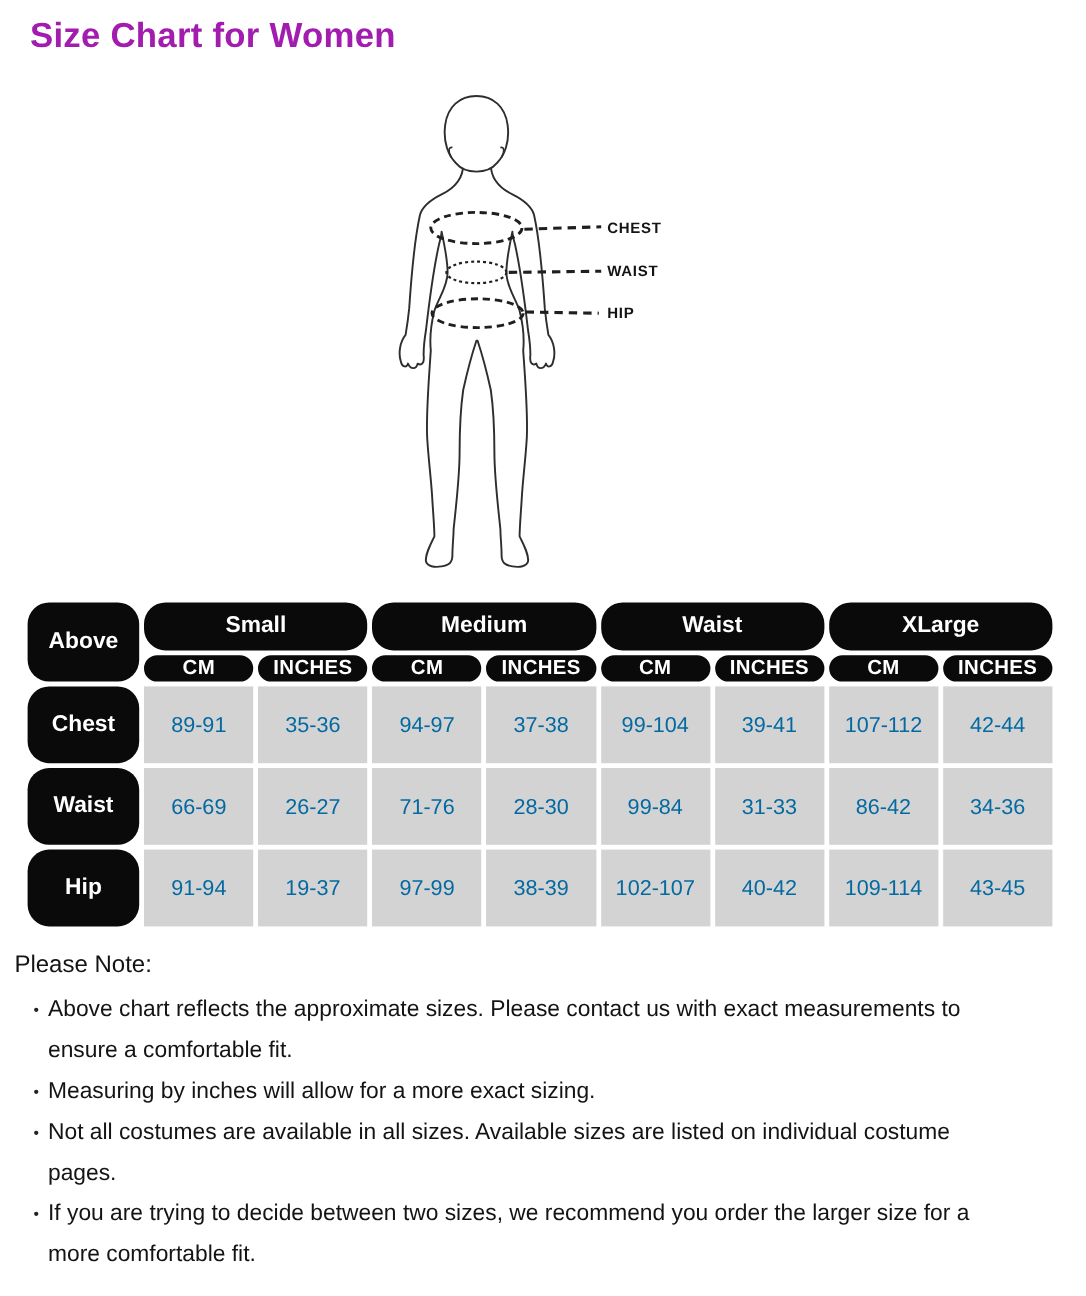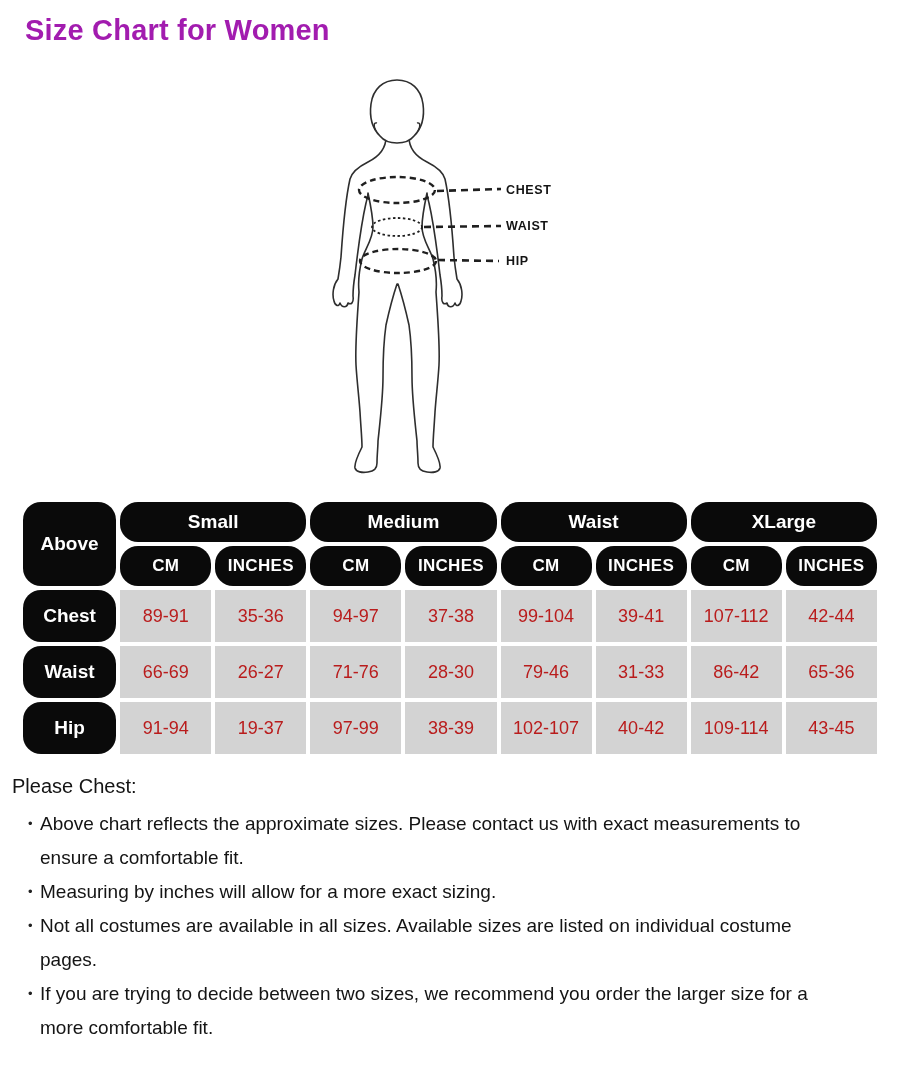--- a/index.html
+++ b/index.html
@@ -14,24 +14,24 @@
   .figure-wrap svg{display:block;}
   .fig-label{font-family:"Liberation Sans",sans-serif;font-weight:bold;font-size:12.5px;fill:#141414;letter-spacing:.6px;}
 
   table.size-table{
     border-collapse:separate;border-spacing:4px;table-layout:fixed;
     width:862px;margin:16px 0 0 19px;
   }
   .size-table th,.size-table td{text-align:center;vertical-align:middle;padding:0;}
   .hdr{background:#0a0a0a;color:#ffffff;font-weight:bold;border-radius:18px;}
   th.group{height:40px;font-size:19px;}
-  th.unit{height:40px;font-size:17px;letter-spacing:.3px;}
+  th.unit{height:22px;font-size:17px;letter-spacing:.3px;}
   th.corner{font-size:19px;}
   th.rowlabel{font-size:19px;}
-  td.val{background:#d3d3d3;height:52px;font-size:18px;color:#b91c1c;}
+  td.val{background:#d3d3d3;height:64px;font-size:18px;color:#0369a1;}
 
   .notes{margin:17px 0 0 12px;}
   .notes-heading{font-size:20px;color:#141414;margin-bottom:9px;}
   .note{display:flex;width:836px;line-height:34px;font-size:19px;color:#141414;}
   .note .bullet{flex:0 0 12px;margin-left:16px;font-size:13px;line-height:34px;color:#222;}
   .note .note-text{flex:1;}
 </style>
 </head>
 <body>
 
@@ -116,41 +116,41 @@
     <td class="val">39-41</td>
     <td class="val">107-112</td>
     <td class="val">42-44</td>
   </tr>
   <tr>
     <th class="hdr rowlabel">Waist</th>
     <td class="val">66-69</td>
     <td class="val">26-27</td>
     <td class="val">71-76</td>
     <td class="val">28-30</td>
-    <td class="val">79-46</td>
+    <td class="val">99-84</td>
     <td class="val">31-33</td>
     <td class="val">86-42</td>
-    <td class="val">65-36</td>
+    <td class="val">34-36</td>
   </tr>
   <tr>
     <th class="hdr rowlabel">Hip</th>
     <td class="val">91-94</td>
     <td class="val">19-37</td>
     <td class="val">97-99</td>
     <td class="val">38-39</td>
     <td class="val">102-107</td>
     <td class="val">40-42</td>
     <td class="val">109-114</td>
     <td class="val">43-45</td>
   </tr>
 </tbody>
   </table>
 
 <div class="notes">
-  <div class="notes-heading">Please Chest:</div>
+  <div class="notes-heading">Please Note:</div>
   <div class="note">
     <span class="bullet">•</span>
     <div class="note-text">Above chart reflects the approximate sizes. Please contact us with exact measurements to ensure a comfortable fit.</div>
   </div>
   <div class="note">
     <span class="bullet">•</span>
     <div class="note-text">Measuring by inches will allow for a more exact sizing.</div>
   </div>
   <div class="note">
     <span class="bullet">•</span>

